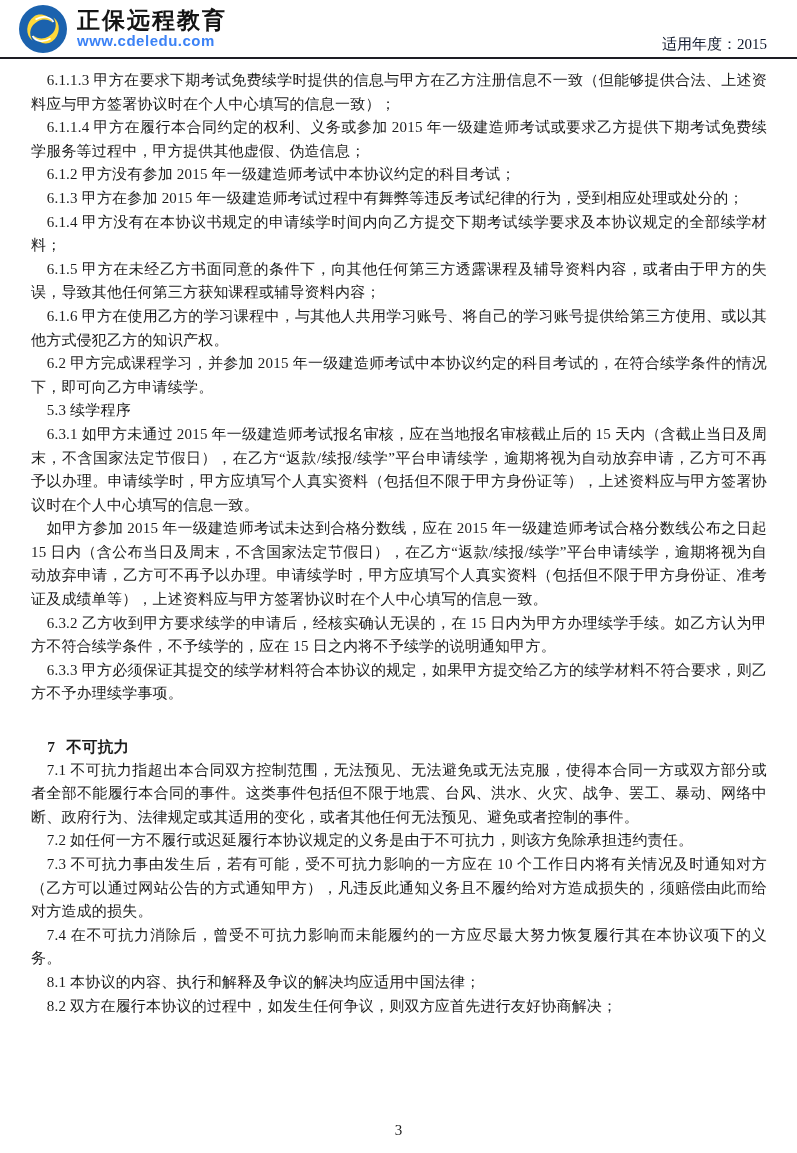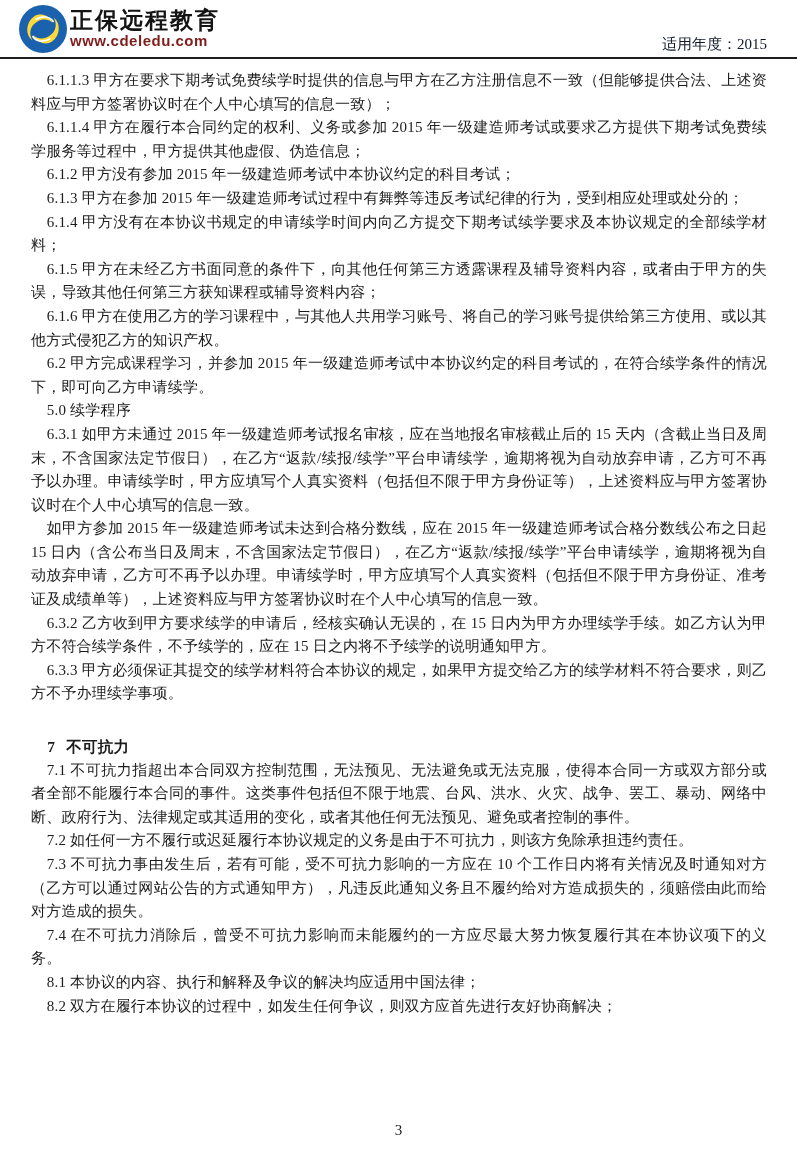--- a/index.html
+++ b/index.html
@@ -17,31 +17,31 @@
   
   .header {
     position: absolute;
     top: 0; left: 0; right: 0;
     height: 57px;
     display: flex;
     justify-content: space-between;
     align-items: flex-end;
     padding: 2px 30px 2px 18px;
   }
-  .brand { display: flex; align-items: center; gap: 2px; height: 53px; }
+  .brand { display: flex; align-items: center; gap: 9px; height: 53px; }
   .logo-wrap { width: 50px; height: 50px; flex: none; }
   .logo-wrap svg { width: 50px; height: 50px; display: block; }
   .brand-text { display: flex; flex-direction: column; justify-content: center; line-height: 1.1; }
   .brand-name {
     font-family: "Liberation Sans", "DejaVu Sans", sans-serif;
     font-size: 23px; font-weight: bold; color: #141414; letter-spacing: 2px;
   }
   .brand-url {
     font-family: "Liberation Sans", "DejaVu Sans", sans-serif;
-    font-size: 15px; font-weight: bold; color: #7f1d1d; letter-spacing: 0.5px;
+    font-size: 15px; font-weight: bold; color: #3b82f6; letter-spacing: 0.5px;
   }
   .year-label {
     font-size: 15px; color: #0f172a; padding-bottom: 1px;
     font-family: "Liberation Serif", "DejaVu Serif", serif;
   }
   .header-rule {
     position: absolute;
     top: 57px; left: 0; right: 0;
     height: 2px;
     background: #1d1d24;
@@ -102,21 +102,21 @@
 
   <div class="content" id="paragraphs">
       <p class="body-para">6.1.1.3 甲方在要求下期考试免费续学时提供的信息与甲方在乙方注册信息不一致（但能够提供合法、上述资料应与甲方签署协议时在个人中心填写的信息一致）；</p>
       <p class="body-para">6.1.1.4 甲方在履行本合同约定的权利、义务或参加 2015 年一级建造师考试或要求乙方提供下期考试免费续学服务等过程中，甲方提供其他虚假、伪造信息；</p>
       <p class="body-para">6.1.2 甲方没有参加 2015 年一级建造师考试中本协议约定的科目考试；</p>
       <p class="body-para">6.1.3 甲方在参加 2015 年一级建造师考试过程中有舞弊等违反考试纪律的行为，受到相应处理或处分的；</p>
       <p class="body-para">6.1.4 甲方没有在本协议书规定的申请续学时间内向乙方提交下期考试续学要求及本协议规定的全部续学材料；</p>
       <p class="body-para">6.1.5 甲方在未经乙方书面同意的条件下，向其他任何第三方透露课程及辅导资料内容，或者由于甲方的失误，导致其他任何第三方获知课程或辅导资料内容；</p>
       <p class="body-para">6.1.6 甲方在使用乙方的学习课程中，与其他人共用学习账号、将自己的学习账号提供给第三方使用、或以其他方式侵犯乙方的知识产权。</p>
       <p class="body-para">6.2 甲方完成课程学习，并参加 2015 年一级建造师考试中本协议约定的科目考试的，在符合续学条件的情况下，即可向乙方申请续学。</p>
-      <p class="body-para">5.0 续学程序</p>
+      <p class="body-para">5.3 续学程序</p>
       <p class="body-para">6.3.1 如甲方未通过 2015 年一级建造师考试报名审核，应在当地报名审核截止后的 15 天内（含截止当日及周末，不含国家法定节假日），在乙方“返款/续报/续学”平台申请续学，逾期将视为自动放弃申请，乙方可不再予以办理。申请续学时，甲方应填写个人真实资料（包括但不限于甲方身份证等），上述资料应与甲方签署协议时在个人中心填写的信息一致。</p>
       <p class="body-para">如甲方参加 2015 年一级建造师考试未达到合格分数线，应在 2015 年一级建造师考试合格分数线公布之日起 15 日内（含公布当日及周末，不含国家法定节假日），在乙方“返款/续报/续学”平台申请续学，逾期将视为自动放弃申请，乙方可不再予以办理。申请续学时，甲方应填写个人真实资料（包括但不限于甲方身份证、准考证及成绩单等），上述资料应与甲方签署协议时在个人中心填写的信息一致。</p>
       <p class="body-para">6.3.2 乙方收到甲方要求续学的申请后，经核实确认无误的，在 15 日内为甲方办理续学手续。如乙方认为甲方不符合续学条件，不予续学的，应在 15 日之内将不予续学的说明通知甲方。</p>
       <p class="body-para">6.3.3 甲方必须保证其提交的续学材料符合本协议的规定，如果甲方提交给乙方的续学材料不符合要求，则乙方不予办理续学事项。</p>
       <p class="heading">7 不可抗力</p>
       <p class="body-para">7.1 不可抗力指超出本合同双方控制范围，无法预见、无法避免或无法克服，使得本合同一方或双方部分或者全部不能履行本合同的事件。这类事件包括但不限于地震、台风、洪水、火灾、战争、罢工、暴动、网络中断、政府行为、法律规定或其适用的变化，或者其他任何无法预见、避免或者控制的事件。</p>
       <p class="body-para">7.2 如任何一方不履行或迟延履行本协议规定的义务是由于不可抗力，则该方免除承担违约责任。</p>
       <p class="body-para">7.3 不可抗力事由发生后，若有可能，受不可抗力影响的一方应在 10 个工作日内将有关情况及时通知对方（乙方可以通过网站公告的方式通知甲方），凡违反此通知义务且不履约给对方造成损失的，须赔偿由此而给对方造成的损失。</p>
       <p class="body-para">7.4 在不可抗力消除后，曾受不可抗力影响而未能履约的一方应尽最大努力恢复履行其在本协议项下的义务。</p>
       <p class="body-para">8.1 本协议的内容、执行和解释及争议的解决均应适用中国法律；</p>

